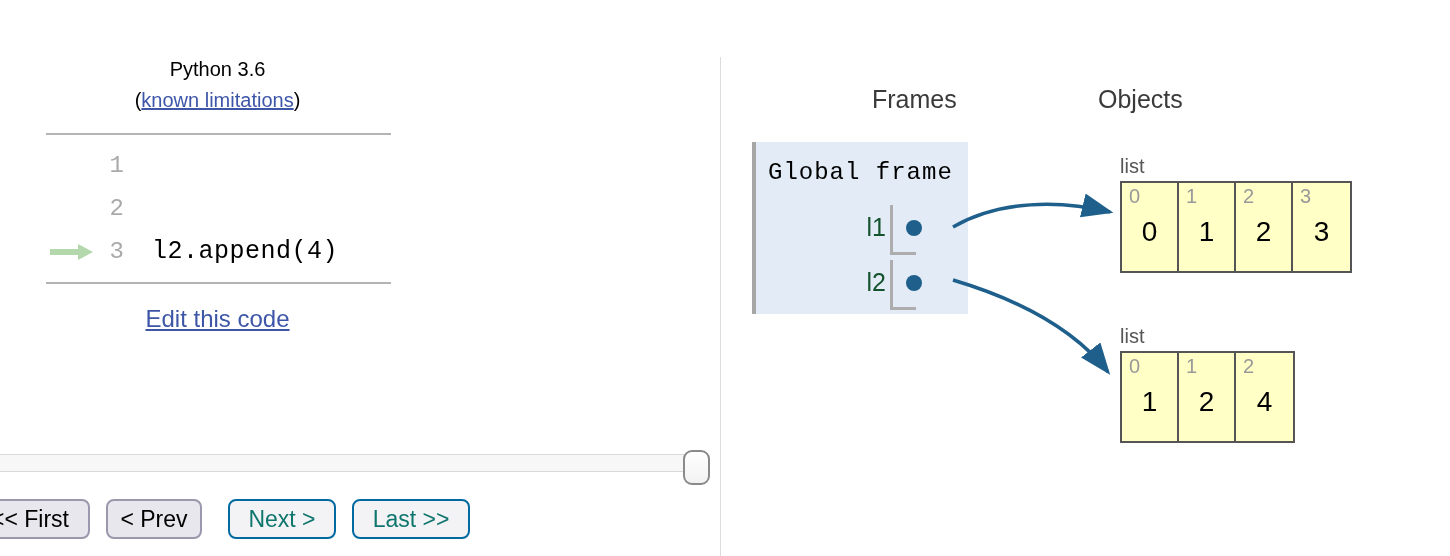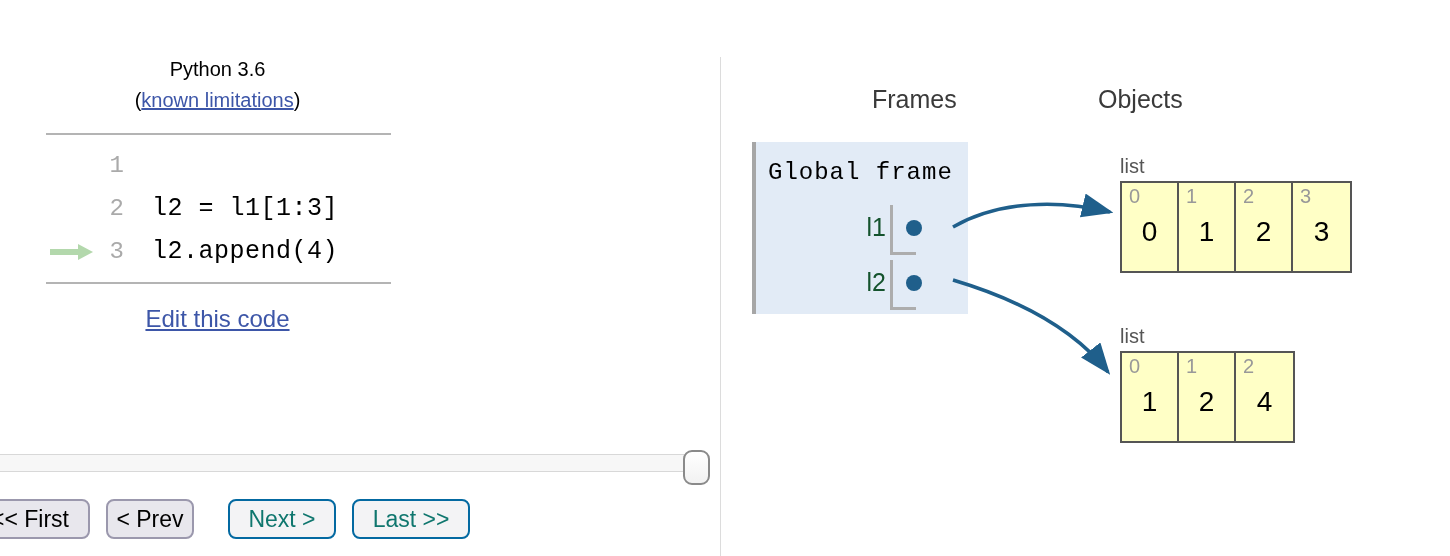--- a/index.html
+++ b/index.html
@@ -184,21 +184,21 @@
     border: 2px solid #9b98ad;
     background: #e8e7ed;
   }
   .step-btn.disabled {
     color: #0f766e;
     border: 2px solid #0369a1;
     background: #f3f3f5;
     cursor: default;
   }
   #btn-first { left: 0px;   width: 120px; }
-  #btn-prev  { left: 136px; width: 88px; }
+  #btn-prev  { left: 136px; width: 96px; }
   #btn-next  { left: 258px; width: 108px; }
   #btn-last  { left: 382px; width: 118px; }
 
   
   .viz-pane {
     position: absolute;
     left: 720px;
     top: 0;
     width: 730px;
     height: 556px;
@@ -337,21 +337,20 @@
     <div class="code-box">
 
       <div class="code-line">
         <div class="arrow-cell"></div>
         <div class="lineno">1</div>
       </div>
 
       <div class="code-line">
         <div class="arrow-cell"></div>
         <div class="lineno">2</div>
-        <div class="code-text">l2 = l1[1:3]</div>
       </div>
 
       <div class="code-line">
         <div class="arrow-cell">
           <svg class="exec-arrow" viewBox="0 0 44 16">
             <path d="M0 5 L28 5 L28 0 L43 8 L28 16 L28 11 L0 11 Z" fill="#b3d8ac"></path>
           </svg>
         </div>
         <div class="lineno">3</div>
         <div class="code-text">l2.append(4)</div>

